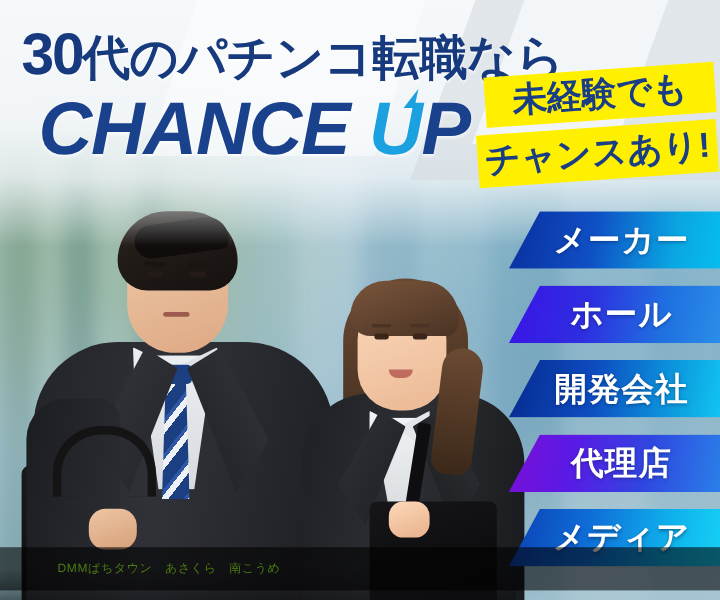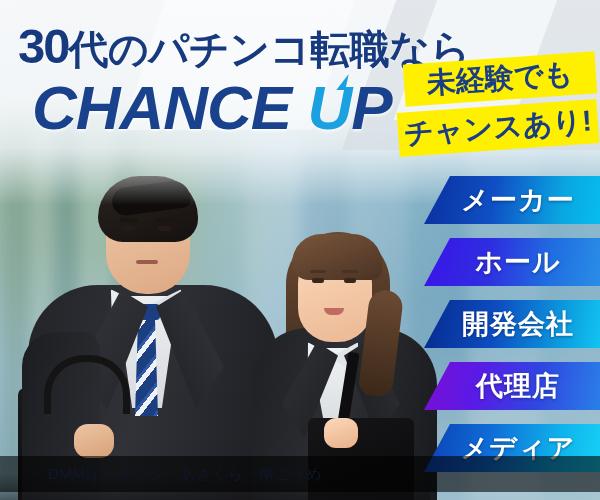--- a/index.html
+++ b/index.html
@@ -261,22 +261,22 @@
   
   .credit {
     position: absolute;
     left: 0; bottom: 8px;
     width: 600px; height: 36px;
     background: rgba(0,0,0,0.58);
     display: flex;
     align-items: center;
   }
   .credit-text {
-    color: #0f172a;
-    font-size: 15px;
+    color: #4d7c0f;
+    font-size: 10px;
     padding-left: 48px;
     letter-spacing: 0.5px;
     white-space: nowrap;
   }
 </style>
 </head>
 <body>
 
 <div id="banner">
 

